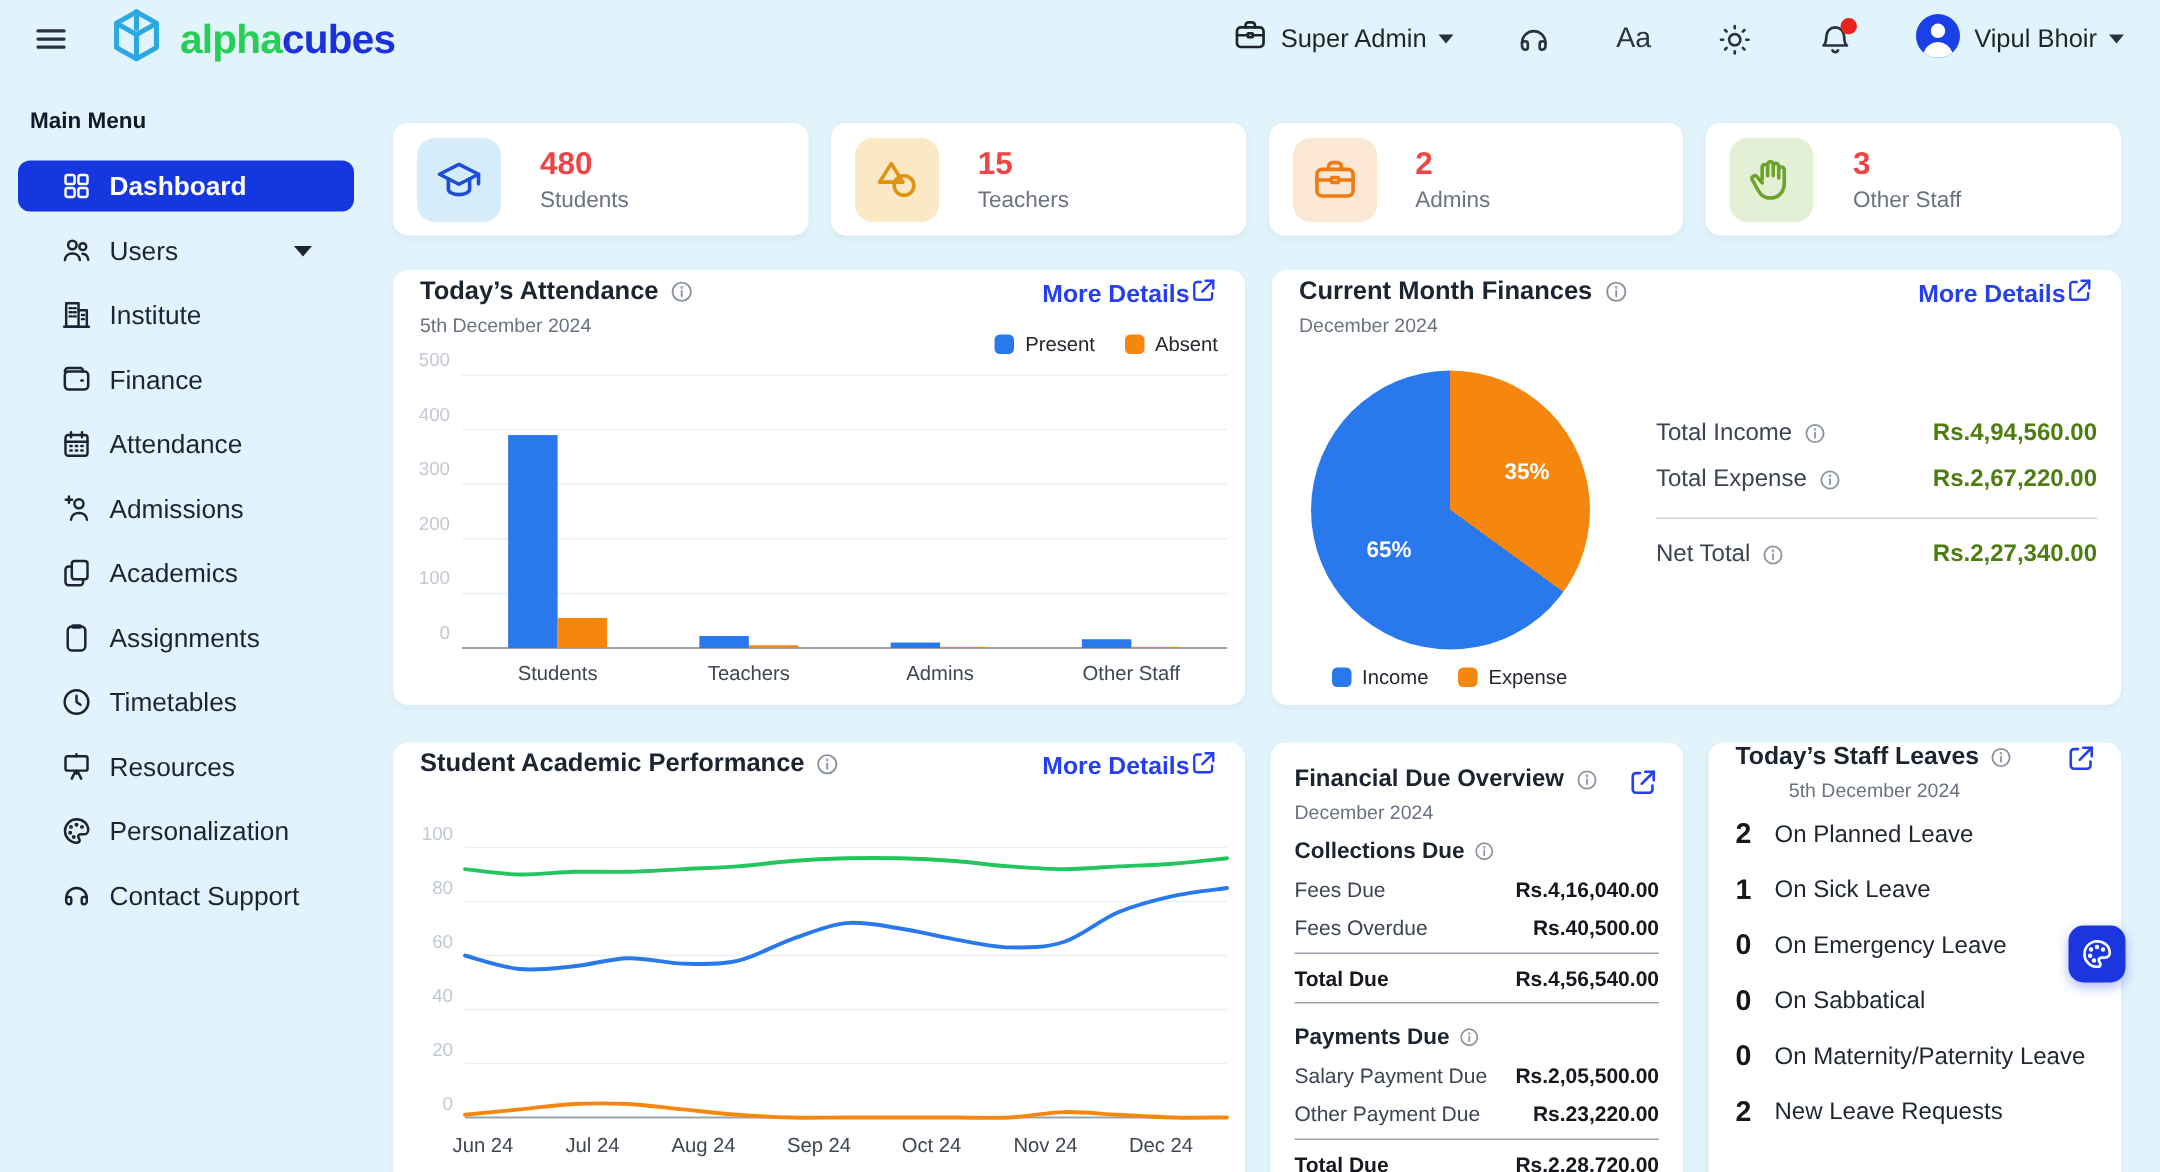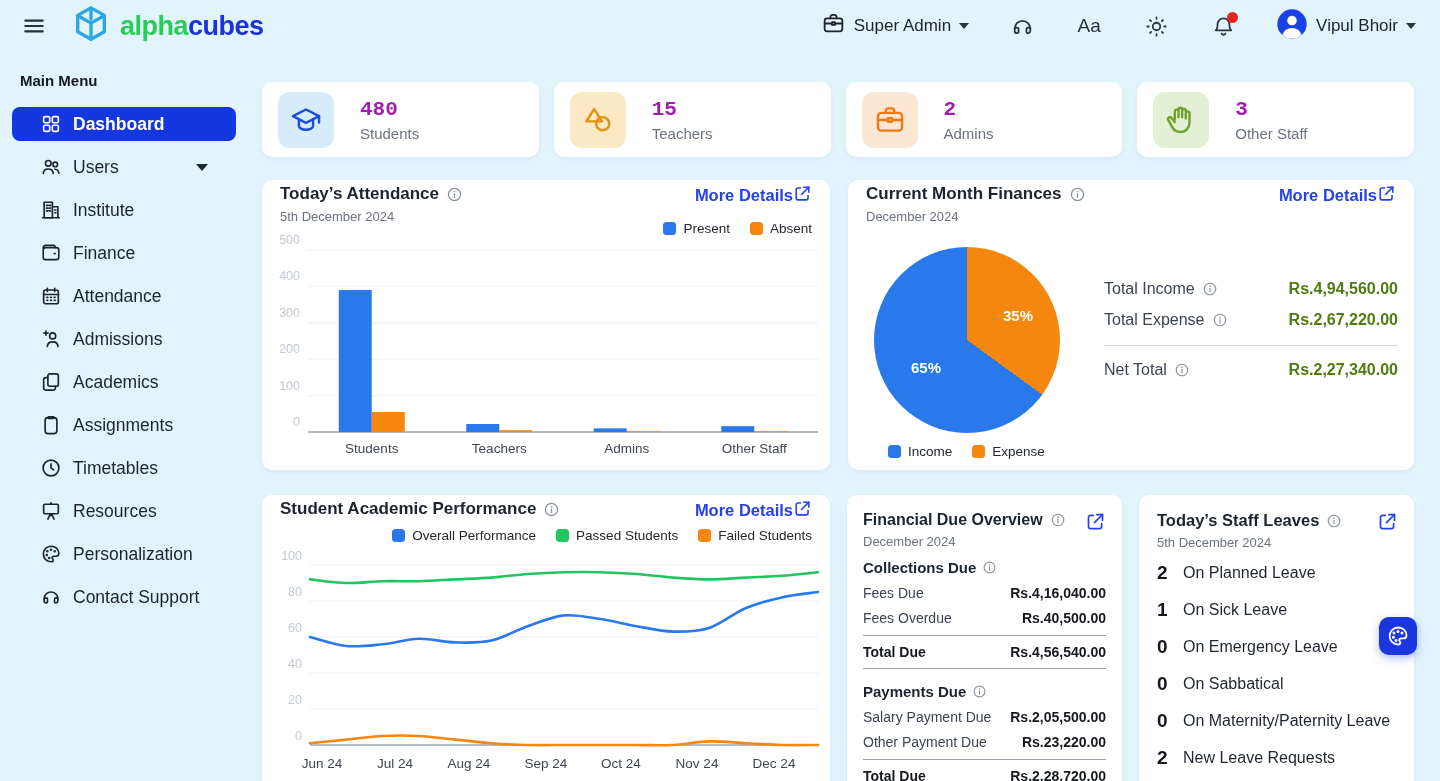--- a/index.html
+++ b/index.html
@@ -35,21 +35,21 @@
   .side-item .sub-caret { margin-left:auto; width:0; height:0; border-left:6px solid transparent;
     border-right:6px solid transparent; border-top:7px solid #1b2430; }
 
   
   .main { position:absolute; left:262px; top:82px; width:1152px; }
   .stats-row { display:grid; grid-template-columns:repeat(4,1fr); gap:15px; height:75px; }
   .stat-card { background:#fff; border-radius:10px; box-shadow:0 2px 4px rgba(30,60,90,.05);
     display:flex; align-items:center; padding:0 16px; gap:26px; }
   .stat-ico { width:56px; height:56px; border-radius:12px; display:flex;
     align-items:center; justify-content:center; }
-  .stat-num { font-size:21px; font-weight:700; color:#a21caf; line-height:1.2;font-family:Liberation Mono, monospace; }
+  .stat-num { font-size:21px; font-weight:700; color:#ef4444; line-height:1.2; }
   .stat-lbl { font-size:15px; color:#6b7280; margin-top:2px; }
 
   .row2 { display:grid; grid-template-columns:568px 1fr; gap:18px; margin-top:23px; height:290px; }
   .row3 { display:grid; grid-template-columns:568px 275px 1fr; gap:17px; margin-top:25px; height:310px; }
   .card { background:#fff; border-radius:10px; box-shadow:0 2px 4px rgba(30,60,90,.05);
     position:relative; overflow:hidden; }
   .card-head { position:relative; z-index:2; display:flex; justify-content:space-between;
     align-items:flex-start; padding:4px 18px 0 18px; }
   .card-title { font-size:17px; font-weight:700; color:#1c2430; display:flex; align-items:center; gap:7px; }
   .card-sub { font-size:13px; color:#6b7280; margin-top:5px; }
@@ -527,34 +527,20 @@
             <span>More Details</span>
             <span>
               <svg width="19" height="19" viewBox="0 0 24 24" fill="none" stroke="currentColor" stroke-width="2" stroke-linecap="round" stroke-linejoin="round">
                   <path d="M9.5 5H6.4A2.4 2.4 0 0 0 4 7.4v10.2A2.4 2.4 0 0 0 6.4 20h10.2a2.4 2.4 0 0 0 2.4-2.4v-3.1"></path>
                   <path d="M13.5 4H20v6.5"></path>
                   <path d="M20 4l-9.2 9.2"></path>
                 </svg>
             </span>
           </a>
         </div>
-        <div class="legend" id="performance-legend" style="justify-content:flex-end; margin-top:6px;">
-            <span class="legend-item">
-              <span class="swatch" style="background:#2979EC"></span>
-              <span>Overall Performance</span>
-            </span>
-            <span class="legend-item">
-              <span class="swatch" style="background:#22C55E"></span>
-              <span>Passed Students</span>
-            </span>
-            <span class="legend-item">
-              <span class="swatch" style="background:#F5870F"></span>
-              <span>Failed Students</span>
-            </span>
-          </div>
       </div>
       <svg class="chart-svg" id="performance-chart" width="568" height="310">
           <line x1="48" y1="70" x2="556" y2="70" stroke="#eceff3" stroke-width="1"></line>
           <text x="40" y="65" text-anchor="end" class="tick-lbl">100</text>
           <line x1="48" y1="106" x2="556" y2="106" stroke="#eceff3" stroke-width="1"></line>
           <text x="40" y="101" text-anchor="end" class="tick-lbl">80</text>
           <line x1="48" y1="142" x2="556" y2="142" stroke="#eceff3" stroke-width="1"></line>
           <text x="40" y="137" text-anchor="end" class="tick-lbl">60</text>
           <line x1="48" y1="178" x2="556" y2="178" stroke="#eceff3" stroke-width="1"></line>
           <text x="40" y="173" text-anchor="end" class="tick-lbl">40</text>
@@ -644,21 +630,21 @@
      </div>
             <div class="due-total">
        <span>Total Due</span>
        <span class="d-val">Rs.2,28,720.00</span>
      </div>
           </div>
         </div>
     </div>
 
     <div class="card">
-      <div class="card-head" style="padding:16px 16px 0 18px;">
+      <div class="card-head" style="padding:0 16px 0 18px;text-align:center;">
         <div>
           <div class="card-title" style="font-size:16.5px;">
             <span>Today’s Staff Leaves</span>
             <span class="info-ico">
               <svg width="16" height="16" viewBox="0 0 24 24" fill="none" stroke="currentColor" stroke-width="1.8" stroke-linecap="round">
                   <circle cx="12" cy="12" r="8.6"></circle>
                   <path d="M12 11.2v5"></path>
                   <circle cx="12" cy="7.9" r="0.4" fill="currentColor"></circle>
                 </svg>
             </span>

